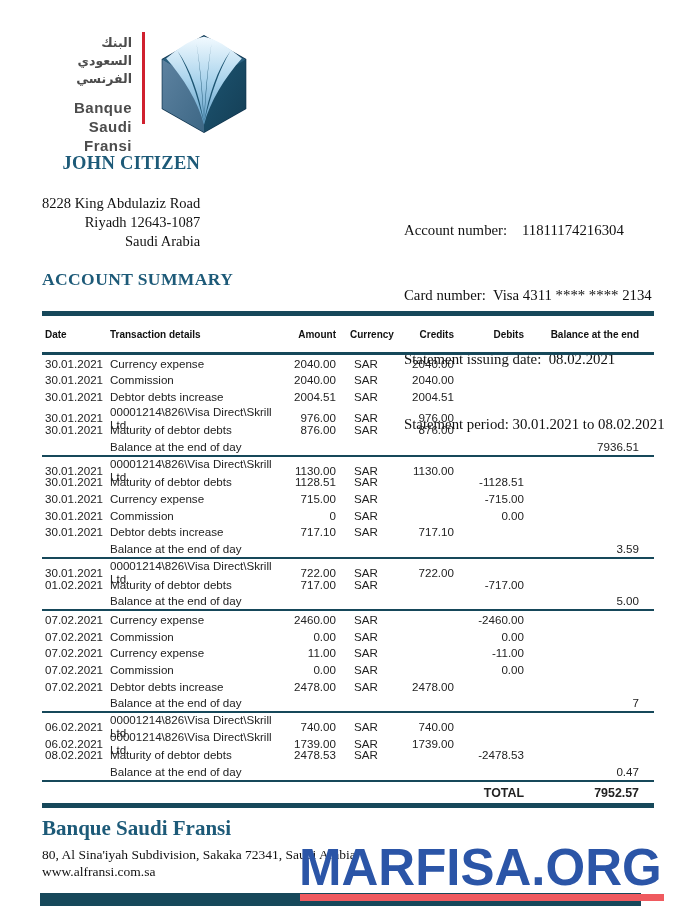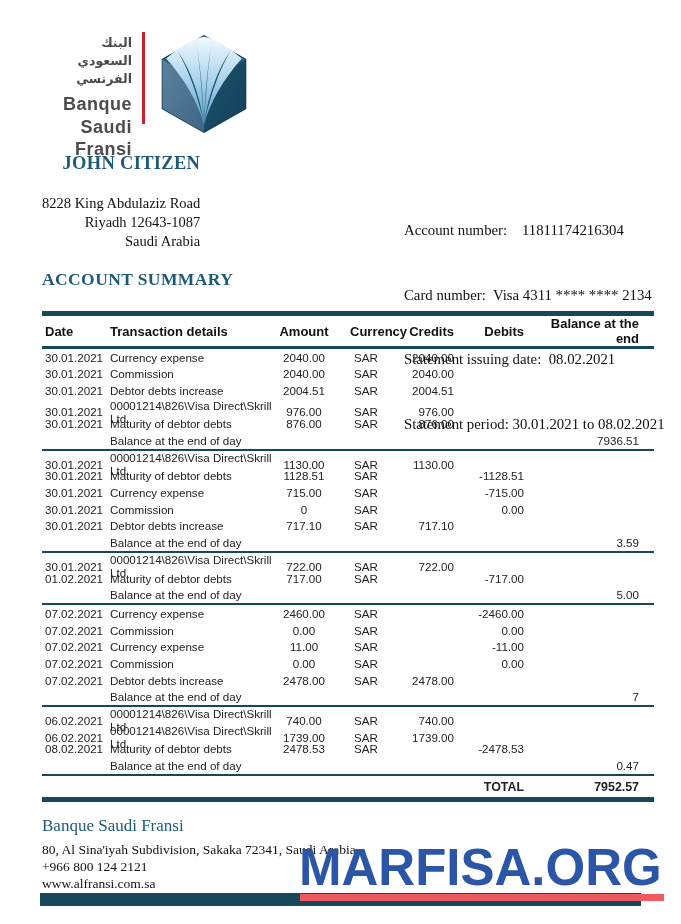--- a/index.html
+++ b/index.html
@@ -7,52 +7,52 @@
   .page {
     position:relative; width:681px; height:924px; margin:0 auto;
     background:#ffffff; overflow:hidden;
     font-family:"Liberation Serif", serif; color:#1a1a1a;
   }
 
   
   .logo-block { position:absolute; top:30px; left:48px; display:flex; align-items:flex-start; }
   .logo-text { width:84px; text-align:right; color:#4c4c4c; padding-top:4px; }
   .logo-arabic { font-family:"DejaVu Sans", sans-serif; font-weight:bold; font-size:12.5px; line-height:1.45; }
-  .logo-latin  { font-family:"Liberation Sans", sans-serif; font-weight:bold; font-size:18px; line-height:1.25; letter-spacing:.5px; margin-top:5px; }
+  .logo-latin  { font-family:"Liberation Sans", sans-serif; font-weight:bold; font-size:15px; line-height:1.25; letter-spacing:.5px; margin-top:11px; }
   .red-rule { width:3px; height:92px; background:#d0202e; margin:2px 9px 0 10px; }
   .logo-mark { margin-top:2px; }
 
   
   .customer { position:absolute; top:153px; left:42px;text-align:right; }
   .customer h1 { font-size:18.5px; font-weight:bold; color:#1d5a78; letter-spacing:.3px; }
   .address { margin-top:20px; font-size:14.5px; line-height:19px; color:#111; }
   .account-info { position:absolute; top:177px; left:404px; font-size:14.8px; line-height:21.5px; white-space:pre; color:#111; }
 
   
   .summary-title { position:absolute; top:269px; left:42px; font-size:17.5px; font-weight:bold; color:#1d5a78; letter-spacing:.4px; }
 
   .table { position:absolute; top:311px; left:42px; width:612px;
            font-family:"Liberation Sans", sans-serif; font-size:11.6px; color:#222; }
   .bar   { background:#16485a; }
   .bar.h5 { height:5px; } .bar.h3 { height:3px; } .bar.h2 { height:2.5px; }
   .trow { display:grid; grid-template-columns:66px 164px 66px 56px 62px 74px 124px; align-items:center; height:16.6px; }
-  .trow.head { height:30px; font-weight:bold; font-size:13px; color:#111; }
+  .trow.head { height:36px; font-weight:bold; font-size:10px; color:#111; }
   .trow.total { height:21px; font-weight:bold; font-size:12.4px; }
   .c0 { padding-left:3px; }
   .c1 { padding-left:2px; }
-  .c2 { text-align:center; padding-right:2px; }
+  .c2 { text-align:right; padding-right:2px; }
   .c3 { padding-left:16px; }
   .c4 { text-align:right; padding-right:2px; }
   .c5 { text-align:right; padding-right:6px; }
   .c6 { text-align:right; padding-right:15px; }
   .head .c3 { padding-left:12px; }
 
   
   .footer { position:absolute; top:816px; left:42px; }
-  .footer-bank { font-size:17px; font-weight:normal; color:#1d5a78; margin-bottom:5px; }
+  .footer-bank { font-size:21px; font-weight:bold; color:#1d5a78; margin-bottom:5px; }
   .footer-line { font-size:13.5px; line-height:17px; color:#111; }
   .footer-bar { position:absolute; top:893px; left:40px; width:601px; height:13px; background:#16485a; z-index:1; }
 
   
   .watermark { position:absolute; left:299px; top:842px; z-index:3;
                font-family:"Liberation Sans", sans-serif; font-weight:bold;
                font-size:51px; color:#2b55a7; letter-spacing:0; line-height:1; }
   .red-stripe { position:absolute; left:300px; top:894px; width:364px; height:7px; background:#ef5a5f; z-index:2; }
 </style>
 </head>
@@ -370,21 +370,20 @@
         <div class="c4"></div>
         <div class="c5">TOTAL</div>
         <div class="c6">7952.57</div>
       </div>
       <div class="bar h5"></div>
     </div>
 
   <footer class="footer">
     <div class="footer-bank">Banque Saudi Fransi</div>
     <div class="footer-line">80, Al Sina'iyah Subdivision, Sakaka 72341, Saudi Arabia</div>
-    <div class="footer-line">+966 800 124 2121</div>
     <div class="footer-line">www.alfransi.com.sa</div>
   </footer>
   <div class="footer-bar"></div>
 
   <div class="red-stripe"></div>
   <div class="watermark">MARFISA.ORG</div>
 
 </div>
 
 </body></html>

